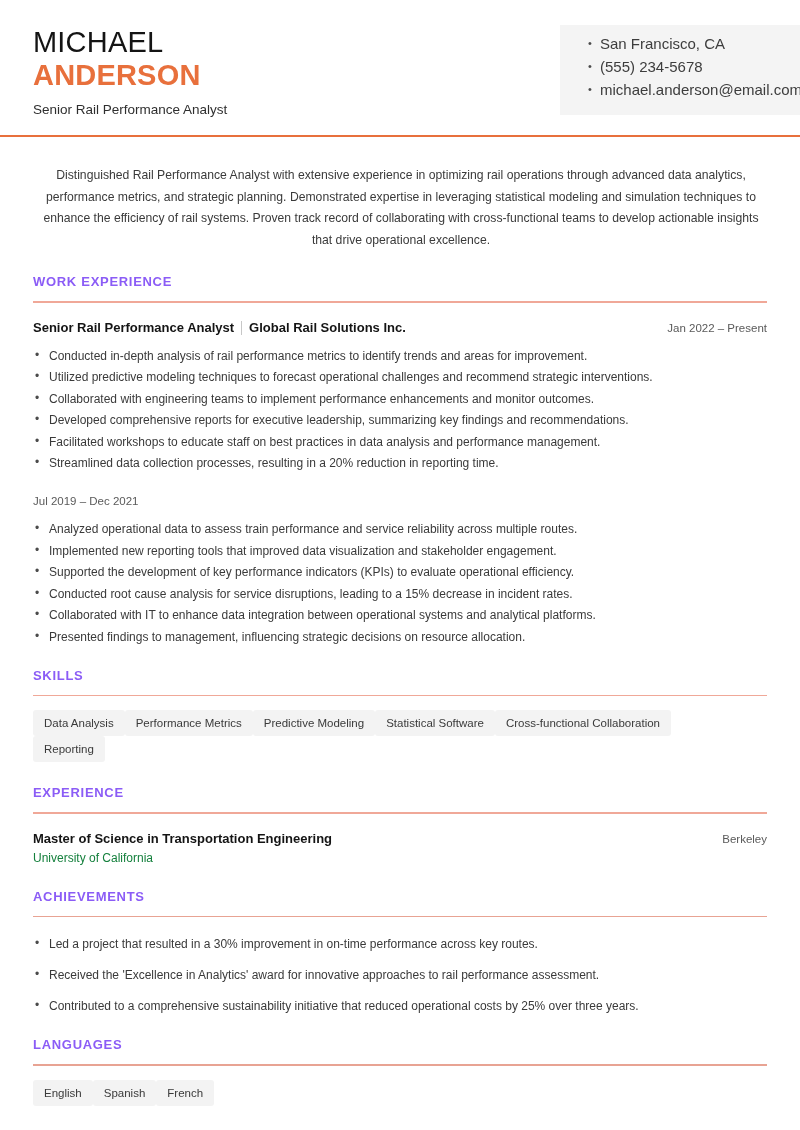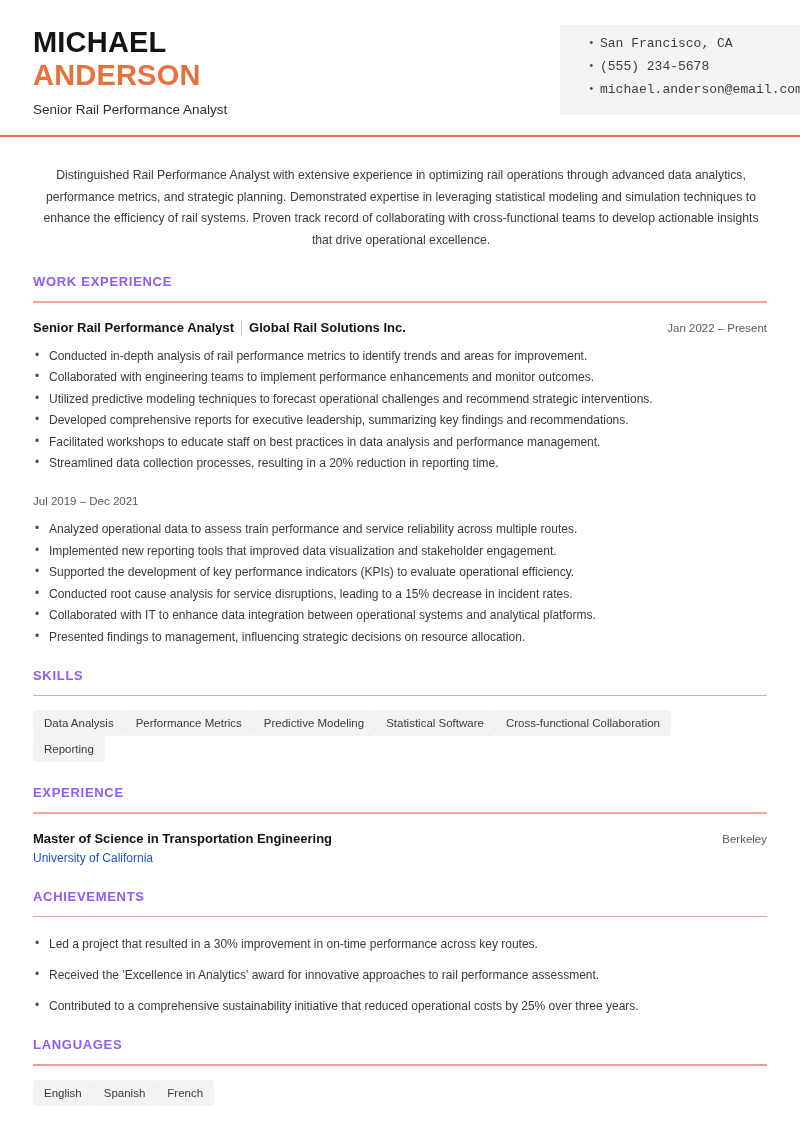--- a/index.html
+++ b/index.html
@@ -26,44 +26,43 @@
     position: absolute;
     left: 560px;
     top: 25px;
     width: 240px;
     height: 90px;
     background: #f4f4f4;
     padding: 12px 0 0 28px;
   }
   .contact-item {
     position: relative;
-    font-size: 13px;
+    font-size: 15px;
     color: #3d3d3d;
     line-height: 14px;
     margin-bottom: 9px;
     padding-left: 12px;
     white-space: nowrap;
-    font-family: Liberation Mono, monospace;
   }
   .contact-item::before {
     content: "\2022";
     position: absolute;
     left: 0;
     top: -1px;
     color: #4a4a4a;
     font-size: 11px;
   }
   .name-block {
     position: absolute;
     left: 33px;
     top: 26px;
   }
   .name-first {
     font-size: 29px;
-    font-weight: bold;
+    font-weight: normal;
     letter-spacing: 0.2px;
     color: #141414;
     line-height: 33px;
   }
   .name-last {
     font-size: 29px;
     font-weight: bold;
     letter-spacing: 0.2px;
     color: #e8703c;
     line-height: 33px;
@@ -199,21 +198,21 @@
     color: #141414;
     line-height: 17px;
   }
   .edu-location {
     font-size: 11.5px;
     color: #5a5a5a;
     white-space: nowrap;
   }
   .edu-school {
     font-size: 12px;
-    color: #1d4ed8;
+    color: #15803d;
     line-height: 16px;
     margin-top: 3px;
   }
 
   
   ul.bullets.spaced { margin-top: 19px; }
   ul.bullets.spaced li { margin-bottom: 15px; }
 </style>
 </head>
 <body>
@@ -253,22 +252,22 @@
       <div class="job-head">
         <div class="job-heading">
           <span>Senior Rail Performance Analyst</span>
           <span class="pipe"></span>
           <span>Global Rail Solutions Inc.</span>
         </div>
         <div class="job-date">Jan 2022 – Present</div>
       </div>
       <ul class="bullets">
         <li>Conducted in-depth analysis of rail performance metrics to identify trends and areas for improvement.</li>
+        <li>Utilized predictive modeling techniques to forecast operational challenges and recommend strategic interventions.</li>
         <li>Collaborated with engineering teams to implement performance enhancements and monitor outcomes.</li>
-        <li>Utilized predictive modeling techniques to forecast operational challenges and recommend strategic interventions.</li>
         <li>Developed comprehensive reports for executive leadership, summarizing key findings and recommendations.</li>
         <li>Facilitated workshops to educate staff on best practices in data analysis and performance management.</li>
         <li>Streamlined data collection processes, resulting in a 20% reduction in reporting time.</li>
       </ul>
     </div>
 
     <div class="job">
       <div class="job-head">
         <div class="job-date">Jul 2019 – Dec 2021</div>
       </div>

